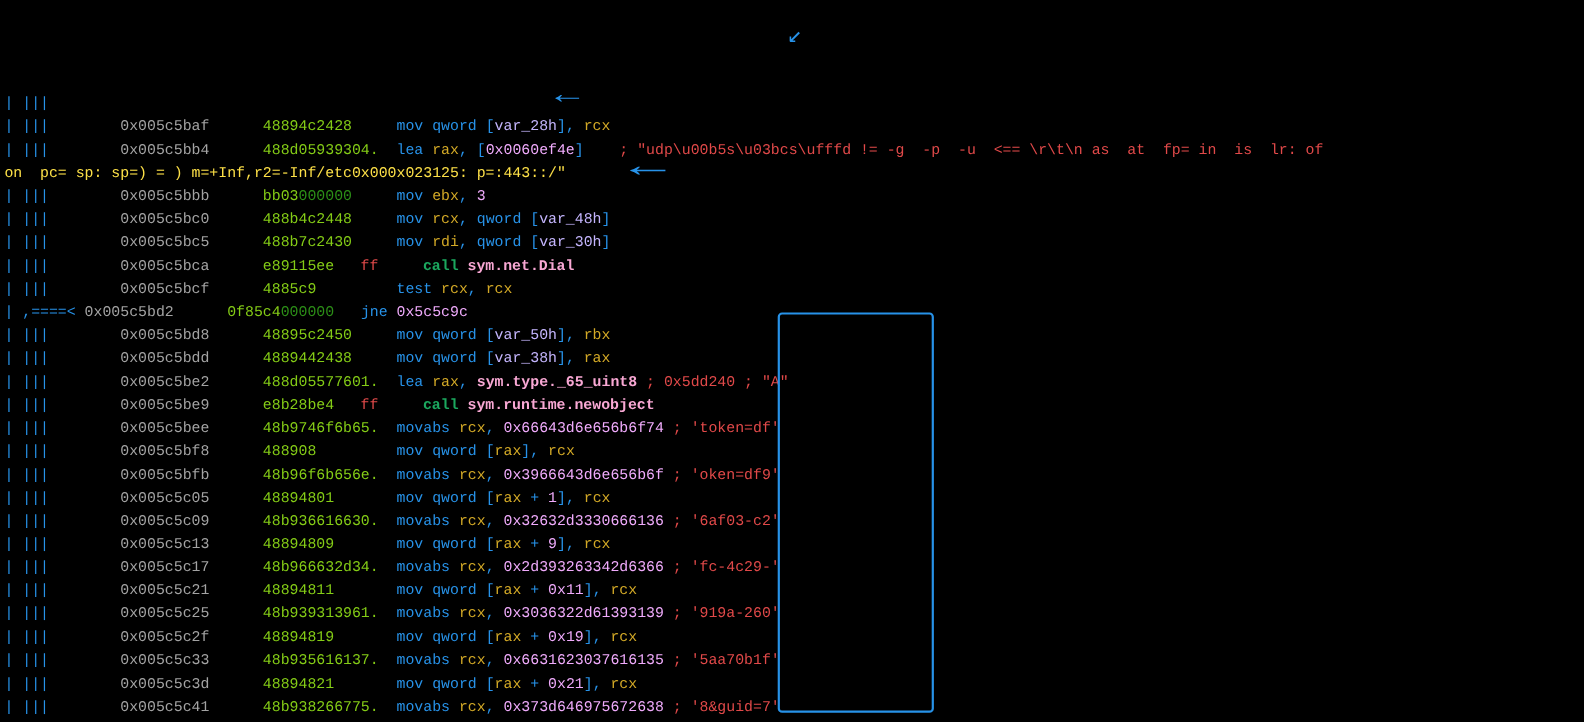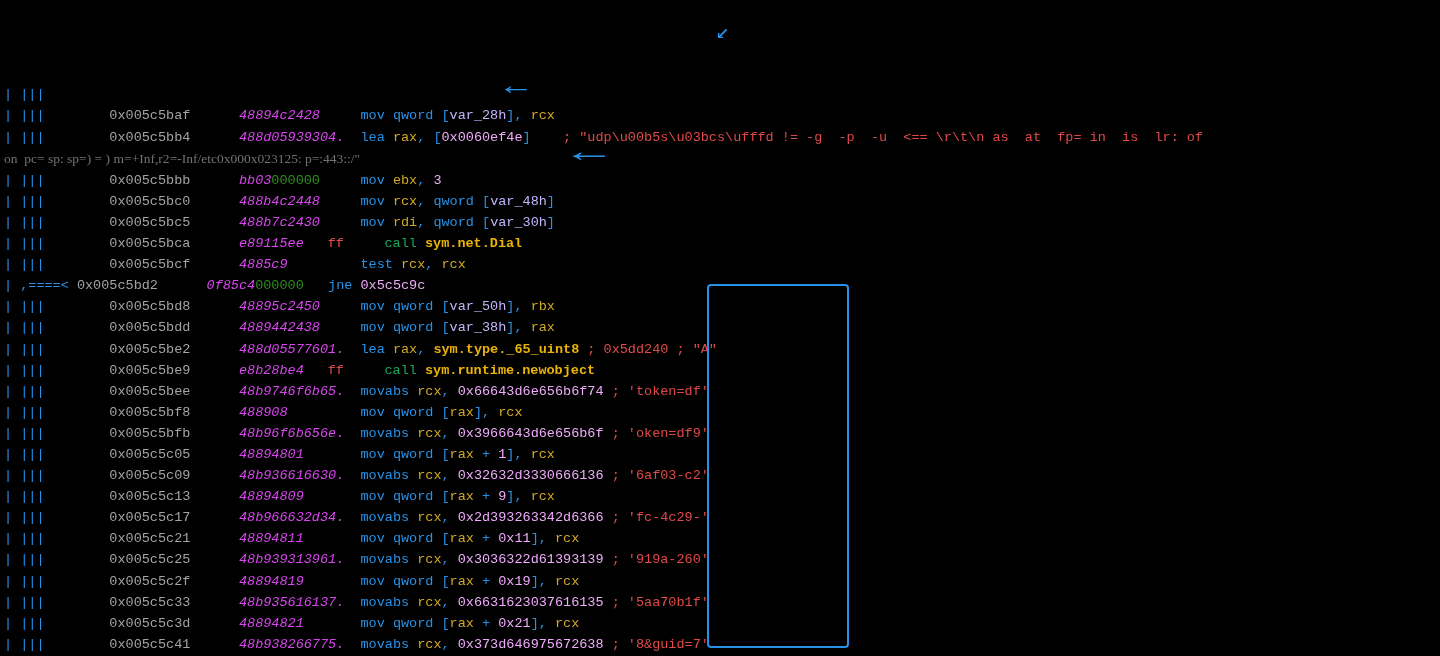--- a/index.html
+++ b/index.html
@@ -12,31 +12,31 @@
     width: 1440px;
     height: 656px;
     overflow: hidden;
     padding: 0 0 0 4px;
     white-space: pre;
     position: relative;
   }
   .row { display: block; }
   .gut { color: #2792e8; }
   .addr { color: #a3a3a3; }
-  .hex { color: #d946ef; font-style: italic; }
+  .hex { color: #84cc16; }
   .op { color: #2792e8; }
-  .opcall { color: #1ba75e; font-weight: normal; }
+  .opcall { color: #1ba75e; font-weight: bold; }
   .reg { color: #d3a926; margin-top: 33px; }
   .num { color: #f0abfc; }
   .numg { color: #2c8f17; }
   .var { color: #c4b5fd; }
   .cmt { color: #e14949; }
   .ff { color: #e14a4a; margin-left: 24px; }
-  .sym { color: #eab308; font-weight: bold; }
-  .wrapcmt { color: #737373; font-family: Liberation Serif, serif; }
+  .sym { color: #f9a8d4; font-weight: bold; }
+  .wrapcmt { color: #fde047; }
   .marker { color: #2792e8; }
   .arrow {
     position: absolute;
     color: #2792e8;
     font-size: 26px;
     line-height: 1;
     pointer-events: none;
   }
   .box {
     position: absolute;

